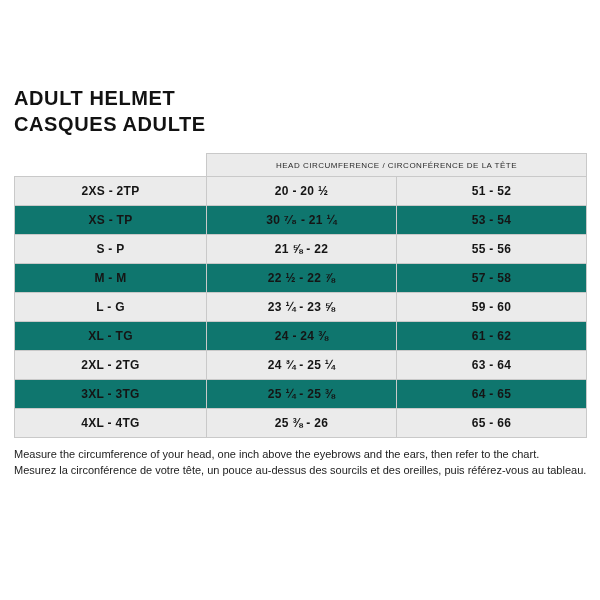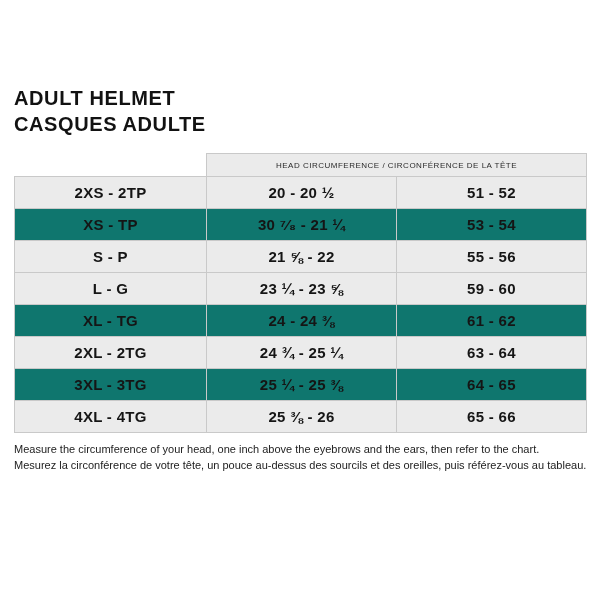--- a/index.html
+++ b/index.html
@@ -63,21 +63,21 @@
     font-size: 11.5px;
     font-weight: bold;
     letter-spacing: 0.6px;
     text-align: center;
     padding: 8px 4px 8px 4px;
     color: #151515;
     text-transform: uppercase;
   }
   td.cell {
     border: 1px solid #c9c9c9;
-    font-size: 15px;
+    font-size: 12px;
     font-weight: bold;
     text-align: center;
     padding: 7px 4px 7px 4px;
     color: #151515;
     letter-spacing: 0.3px;
     white-space: nowrap;
   }
   tr.shade td.cell { background: #ebebeb; }
   tr.plain td.cell { background: #0f766e; }
 
@@ -119,20 +119,25 @@
       <tr class="plain">
         <td class="cell">XS - TP</td>
         <td class="cell">30 ⁷⁄₈ - 21 ¼</td>
         <td class="cell">53 - 54</td>
       </tr>
       <tr class="shade">
         <td class="cell">S - P</td>
         <td class="cell">21 ⅝ - 22</td>
         <td class="cell">55 - 56</td>
       </tr>
+      <tr class="plain">
+        <td class="cell">M - M</td>
+        <td class="cell">22 ½ - 22 ⅞</td>
+        <td class="cell">57 - 58</td>
+      </tr>
       <tr class="shade">
         <td class="cell">L - G</td>
         <td class="cell">23 ¼ - 23 ⅝</td>
         <td class="cell">59 - 60</td>
       </tr>
       <tr class="plain">
         <td class="cell">XL - TG</td>
         <td class="cell">24 - 24 ⅜</td>
         <td class="cell">61 - 62</td>
       </tr>

